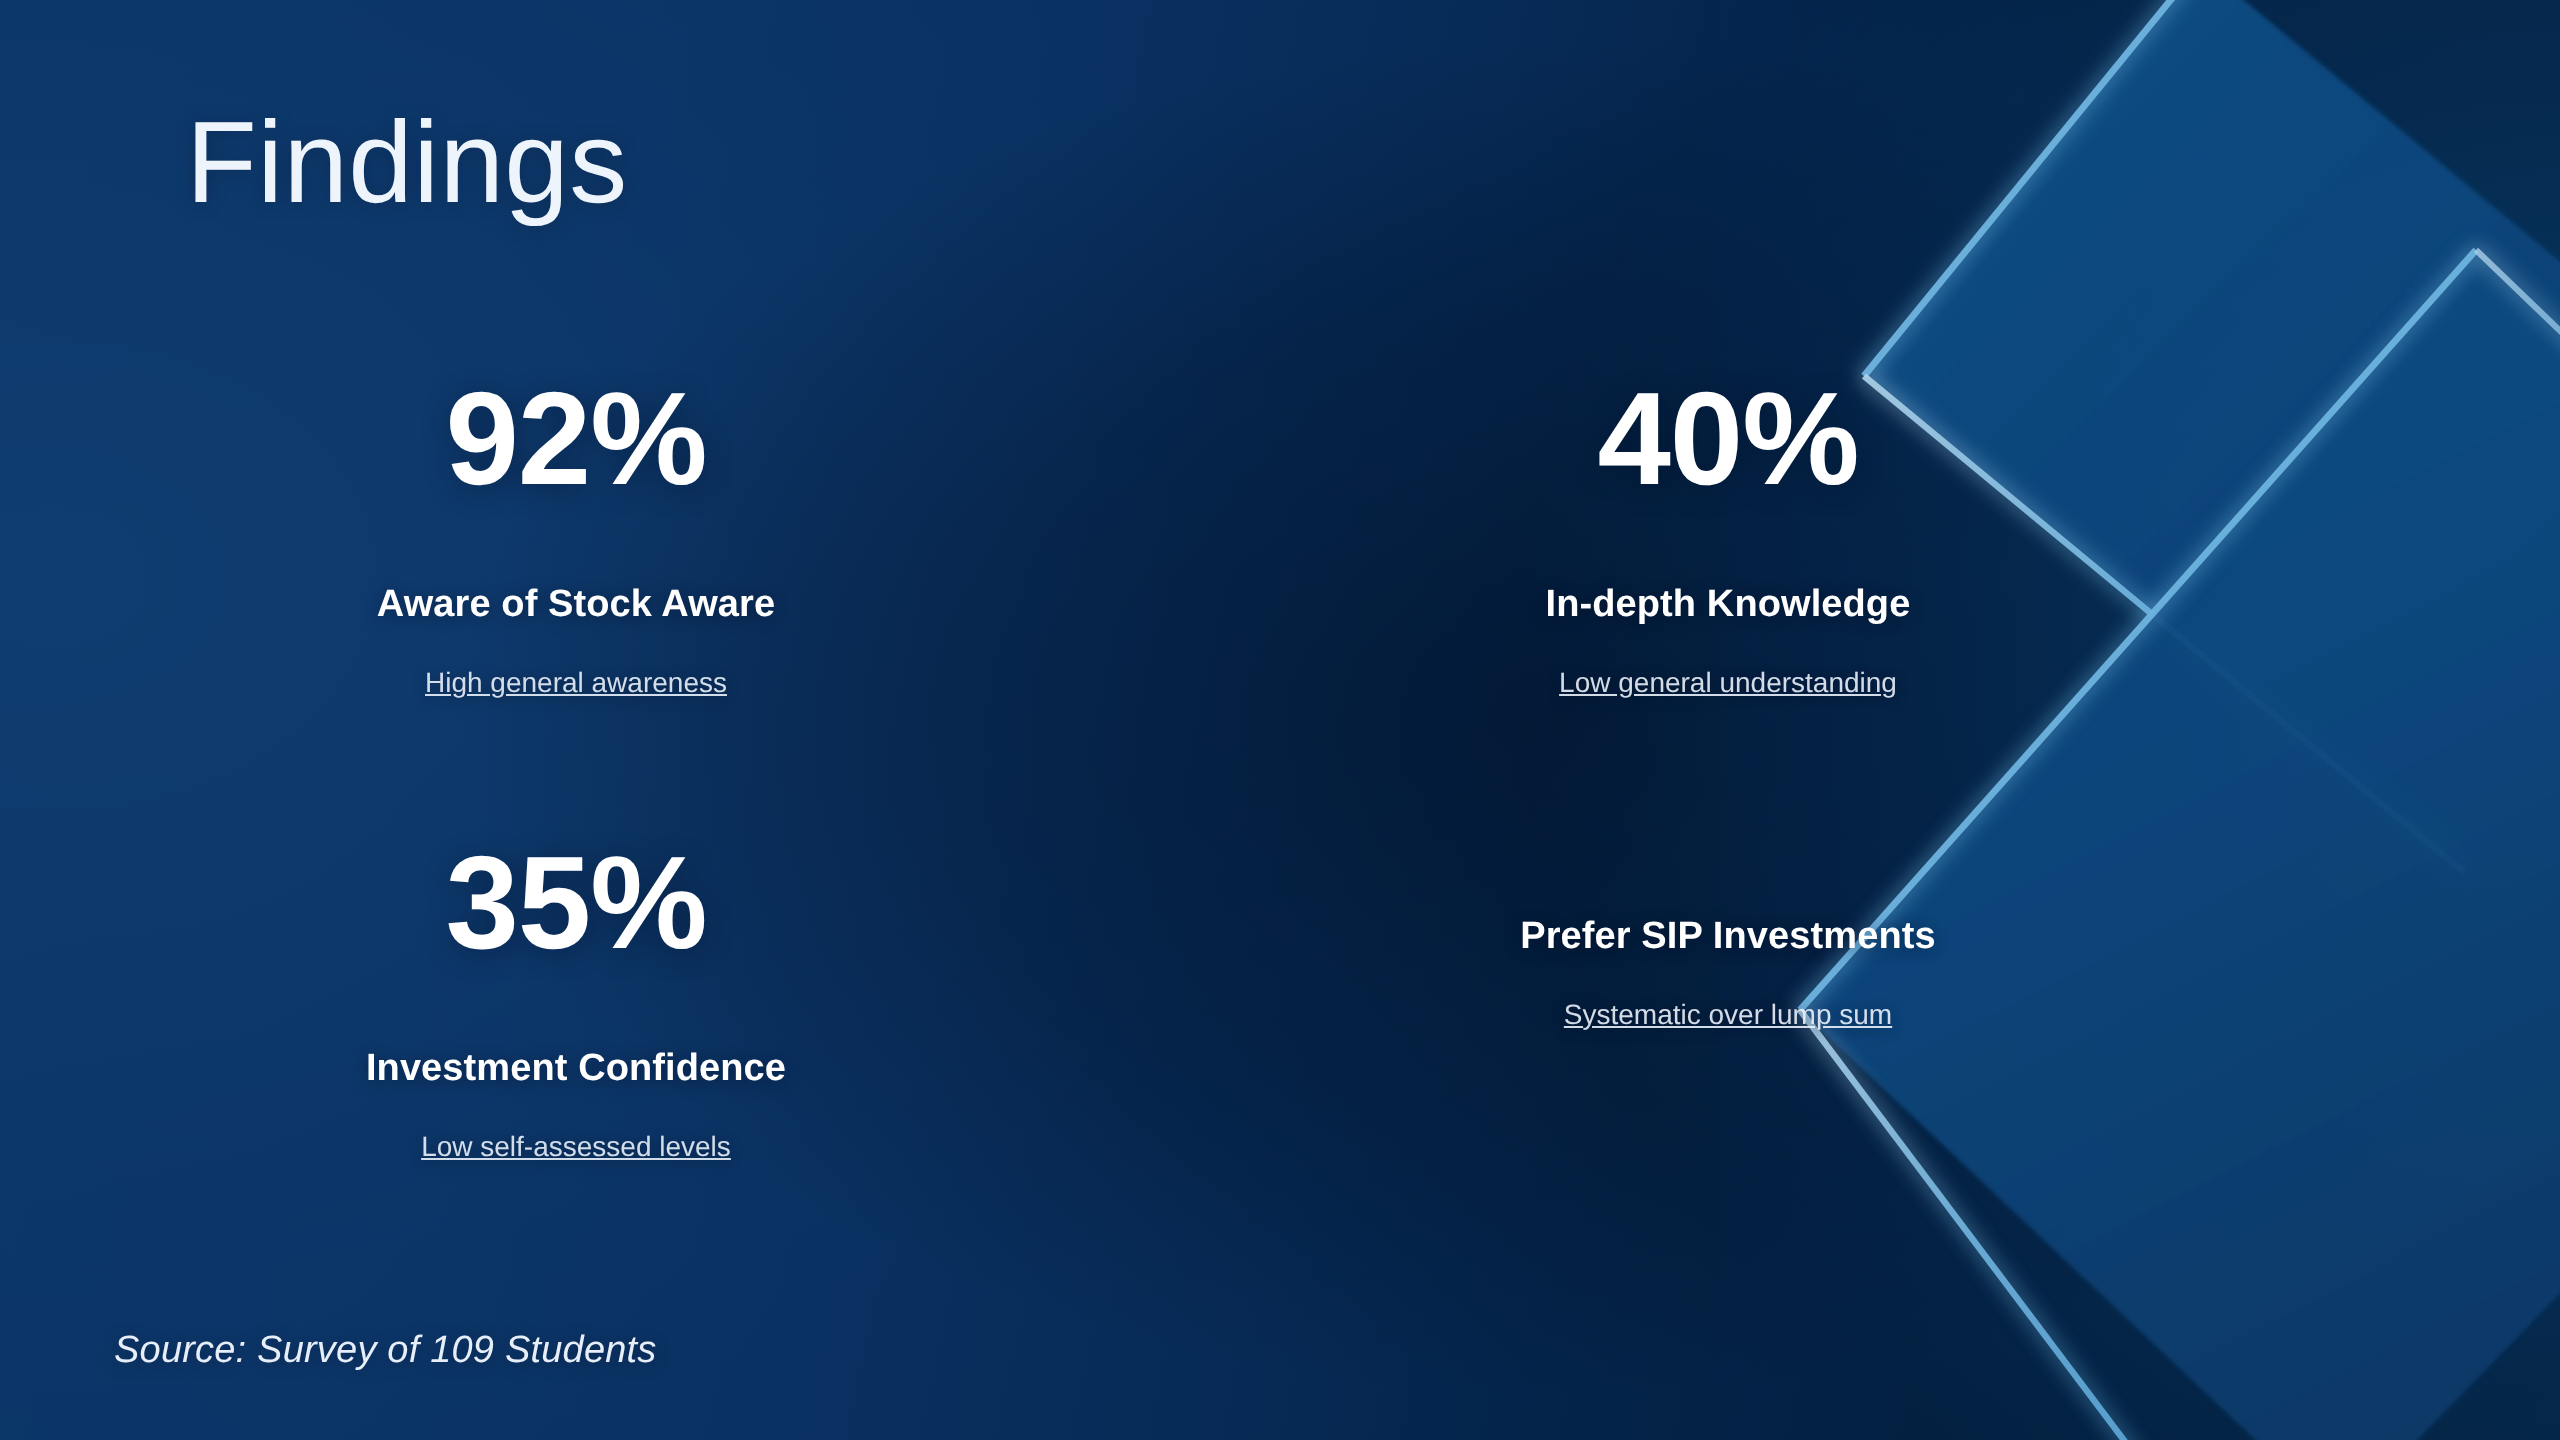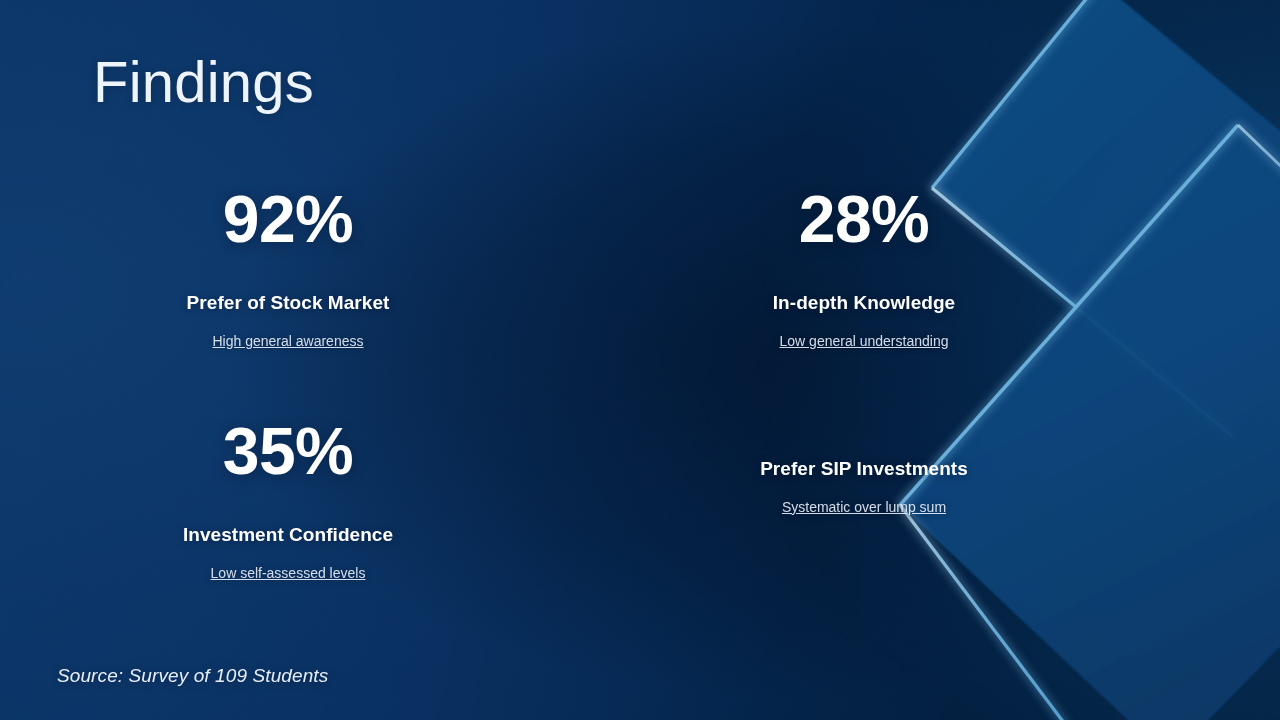--- a/index.html
+++ b/index.html
@@ -153,26 +153,26 @@
   </div>
 
   <div class="content">
 
     <h1 class="page-title">Findings</h1>
 
     <div class="stats-grid">
 
       <div class="stat-cell">
         <div class="stat-value">92%</div>
-        <div class="stat-label">Prefer of Stock Market</div>
+        <div class="stat-label">Aware of Stock Aware</div>
         <div class="stat-caption">High general awareness</div>
       </div>
 
       <div class="stat-cell">
-        <div class="stat-value">28%</div>
+        <div class="stat-value">40%</div>
         <div class="stat-label">In-depth Knowledge</div>
         <div class="stat-caption">Low general understanding</div>
       </div>
 
       <div class="stat-cell">
         <div class="stat-value">35%</div>
         <div class="stat-label">Investment Confidence</div>
         <div class="stat-caption">Low self-assessed levels</div>
       </div>
 

